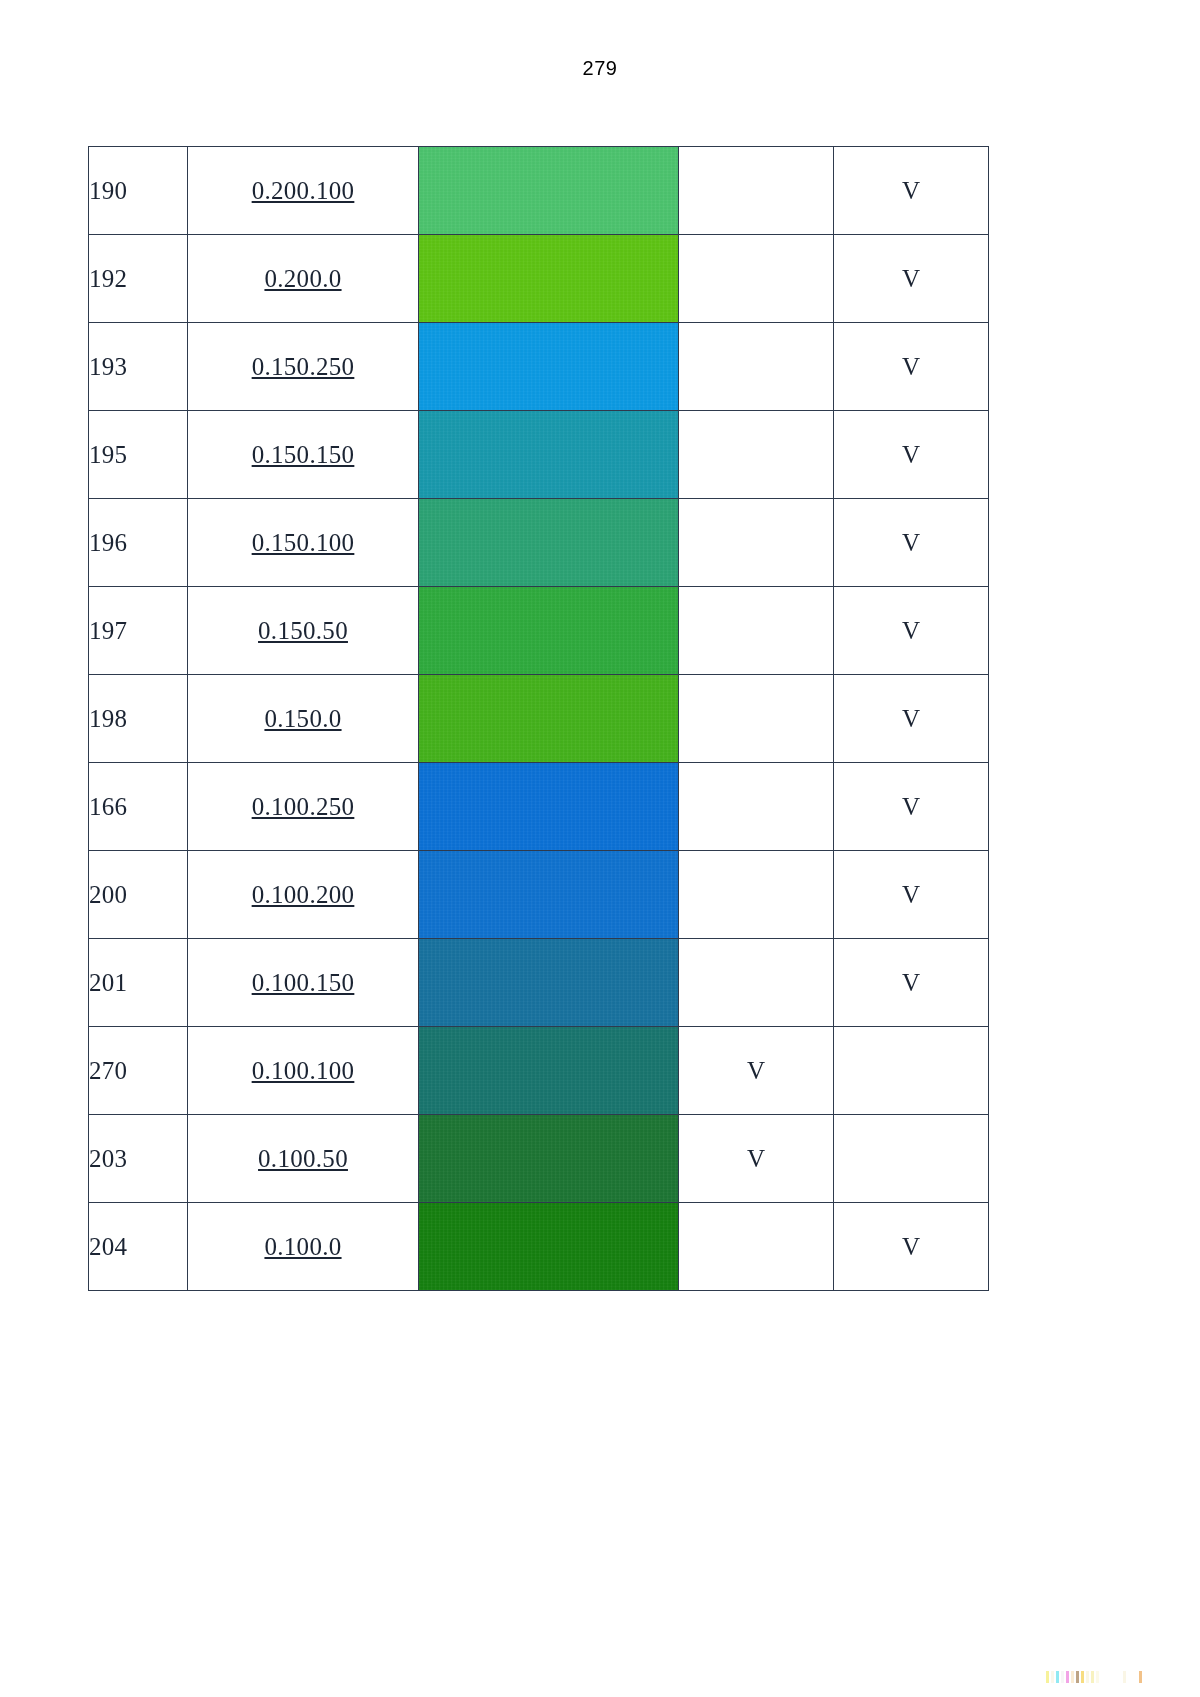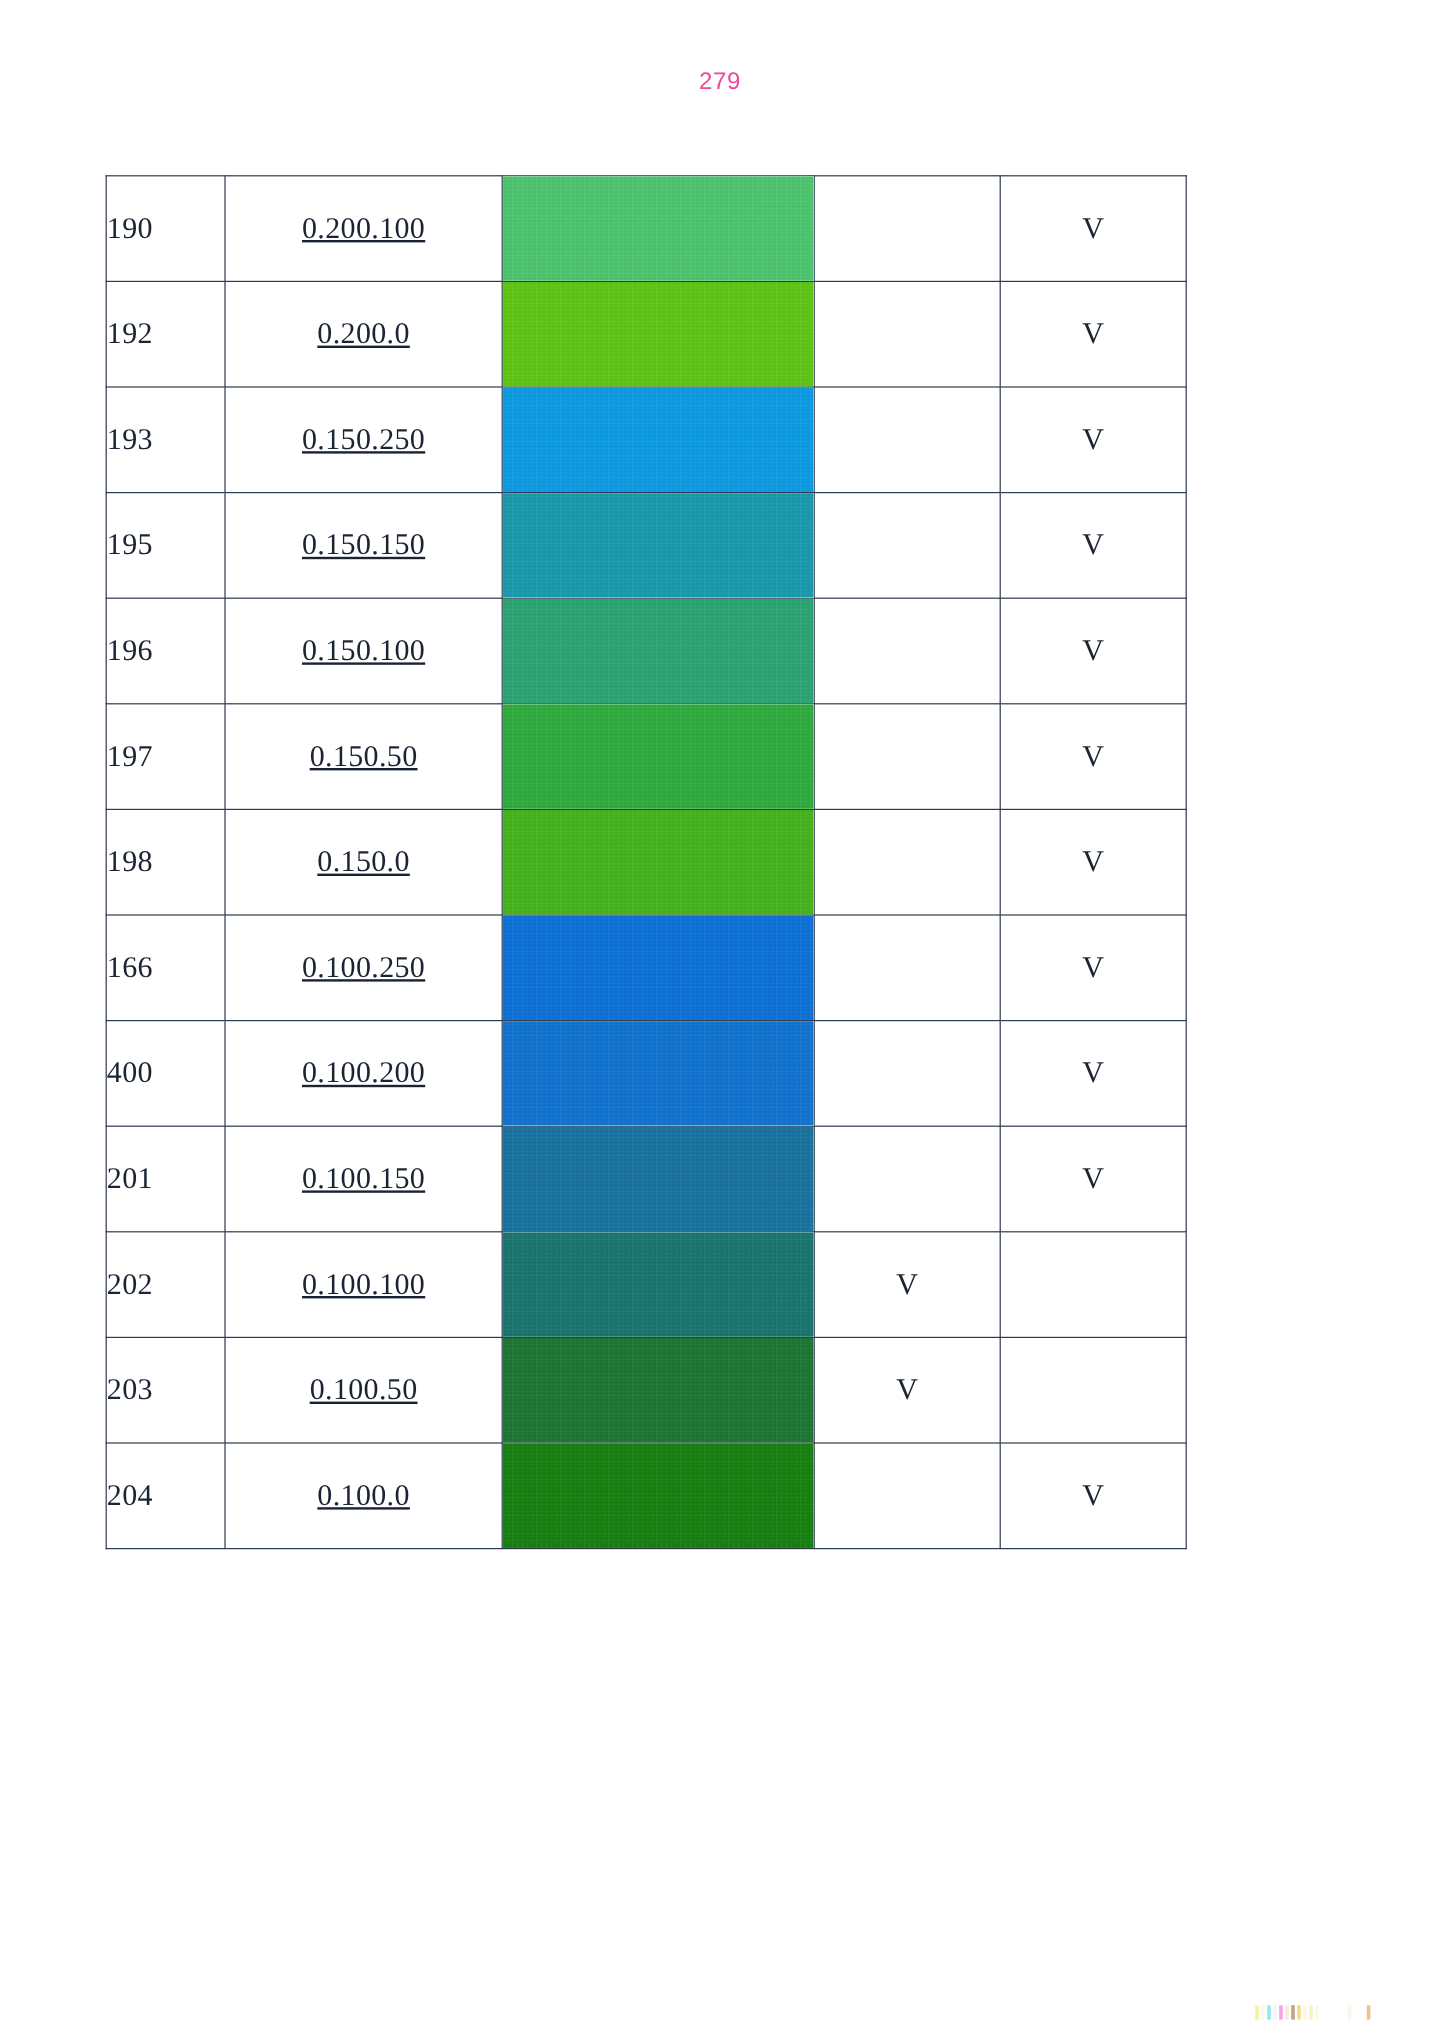--- a/index.html
+++ b/index.html
@@ -20,21 +20,21 @@
   
   .page-number {
     position: absolute;
     top: 57px;
     left: 0;
     width: 1200px;
     text-align: center;
     font-family: "Liberation Sans", "DejaVu Sans", sans-serif;
     font-size: 20px;
     letter-spacing: 0.5px;
-    color: #ec4899;
+    color: #000000;
   }
 
   
   .table-wrap {
     position: absolute;
     top: 146px;
     left: 88px;
     width: 900px;
   }
   table.color-table {
@@ -192,39 +192,39 @@
         <tr>
           <td class="cell-index">166</td>
           <td class="cell-value">0.100.250</td>
           <td class="cell-swatch">
             <span class="swatch" style="background: rgb(11, 113, 214);"></span>
           </td>
           <td class="cell-mark"></td>
           <td class="cell-mark">V</td>
         </tr>
         <tr>
-          <td class="cell-index">400</td>
+          <td class="cell-index">200</td>
           <td class="cell-value">0.100.200</td>
           <td class="cell-swatch">
             <span class="swatch" style="background: rgb(15, 114, 207);"></span>
           </td>
           <td class="cell-mark"></td>
           <td class="cell-mark">V</td>
         </tr>
         <tr>
           <td class="cell-index">201</td>
           <td class="cell-value">0.100.150</td>
           <td class="cell-swatch">
             <span class="swatch" style="background: rgb(23, 114, 159);"></span>
           </td>
           <td class="cell-mark"></td>
           <td class="cell-mark">V</td>
         </tr>
         <tr>
-          <td class="cell-index">202</td>
+          <td class="cell-index">270</td>
           <td class="cell-value">0.100.100</td>
           <td class="cell-swatch">
             <span class="swatch" style="background: rgb(24, 117, 110);"></span>
           </td>
           <td class="cell-mark">V</td>
           <td class="cell-mark"></td>
         </tr>
         <tr>
           <td class="cell-index">203</td>
           <td class="cell-value">0.100.50</td>

